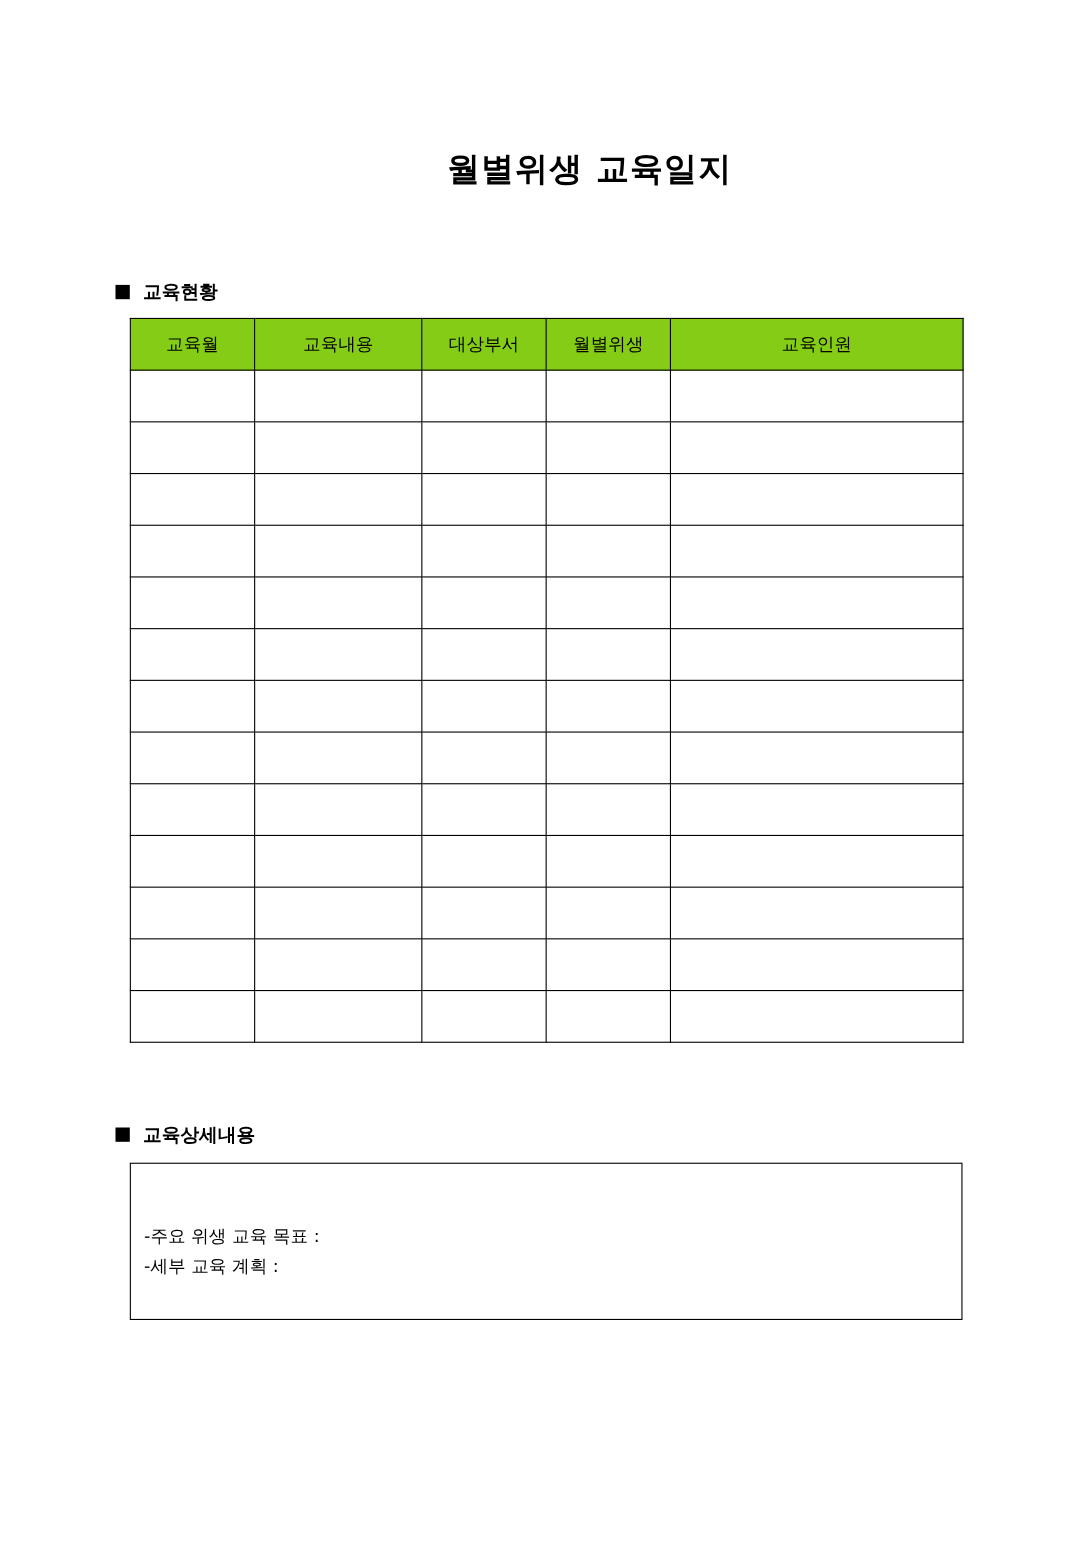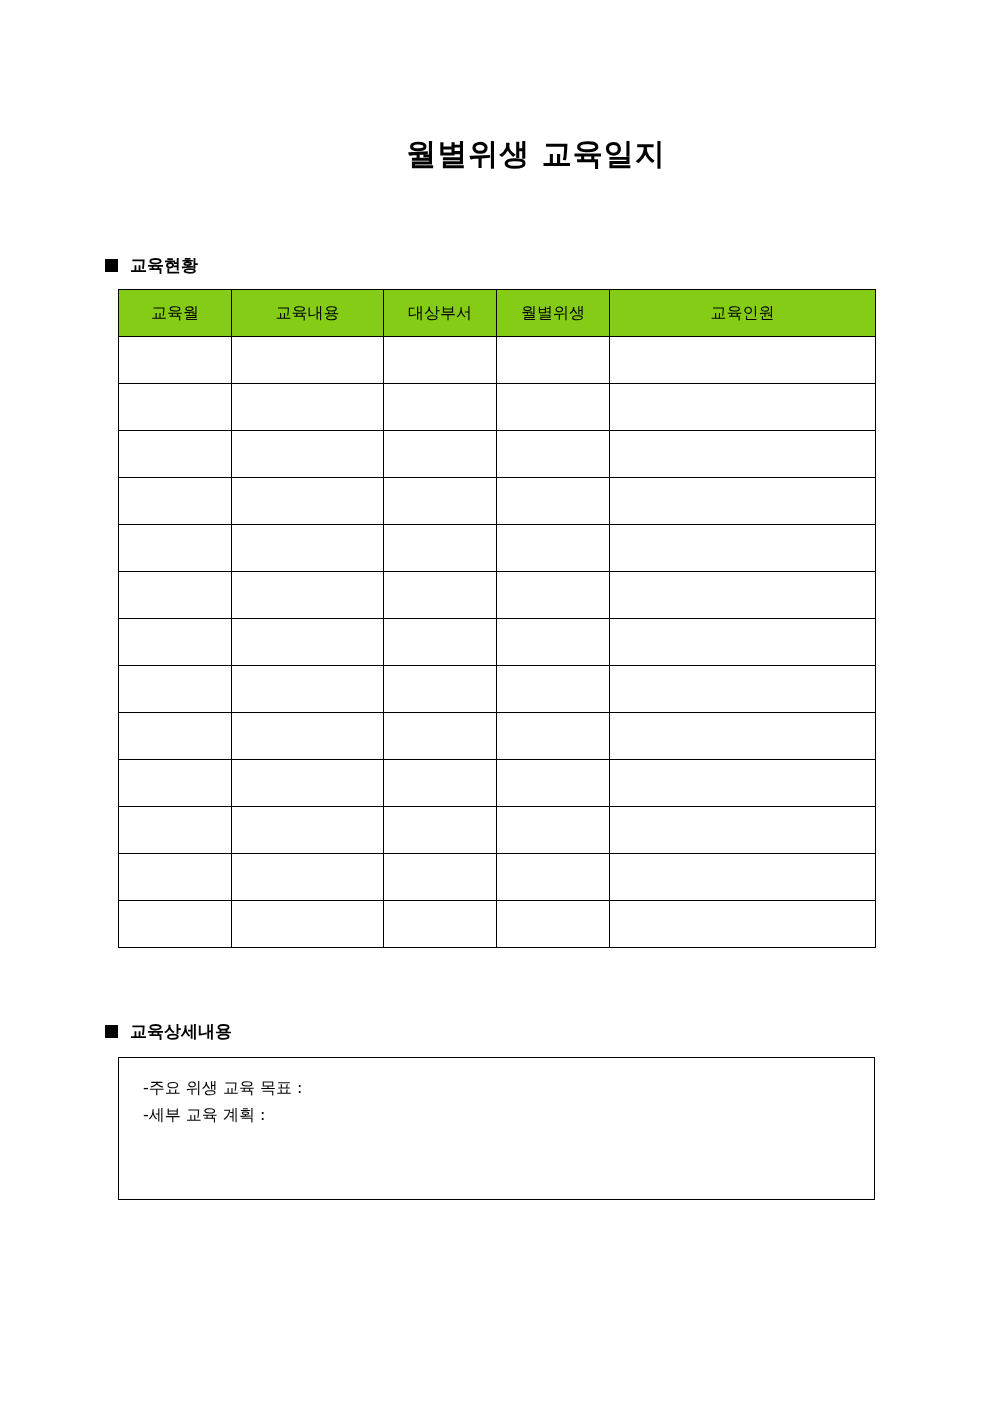--- a/index.html
+++ b/index.html
@@ -7,21 +7,21 @@
     .title { position: absolute; left: 0; width: 992px; top: 134px; text-align: center; font-size: 30px; font-weight: bold; letter-spacing: 1px; padding-left: 40px; }
     .section-head { position: absolute; left: 105px; font-size: 17px; font-weight: bold; display: flex; align-items: center; }
     .section-head .sq { display: inline-block; width: 13px; height: 13px; background: #000; margin-right: 12px; }
     .sec1 { top: 254px; }
     .sec2 { top: 1020px; }
     table.status { position: absolute; left: 118px; top: 289px; border-collapse: collapse; table-layout: fixed; width: 757px; }
     table.status th, table.status td { border: 1px solid #000; padding: 0; }
     table.status th { background: #84cc16; height: 46px; font-weight: normal; font-size: 16px; text-align: center; }
     table.status td { height: 46px; }
     .detail-box { position: absolute; left: 118px; top: 1057px; width: 755px; height: 141px; border: 1px solid #000; }
-    .detail-line { position: absolute; left: 24px; font-size: 16px; }
+    .detail-line { position: absolute; left: 12px; font-size: 16px; margin-top: 36px; }
     .dl1 { top: 20px; }
     .dl2 { top: 47px; }
   </style>
 </head>
 <body>
 
 <div class="title">월별위생 교육일지</div>
 
 <div class="section-head sec1">
   <span class="sq"></span>

